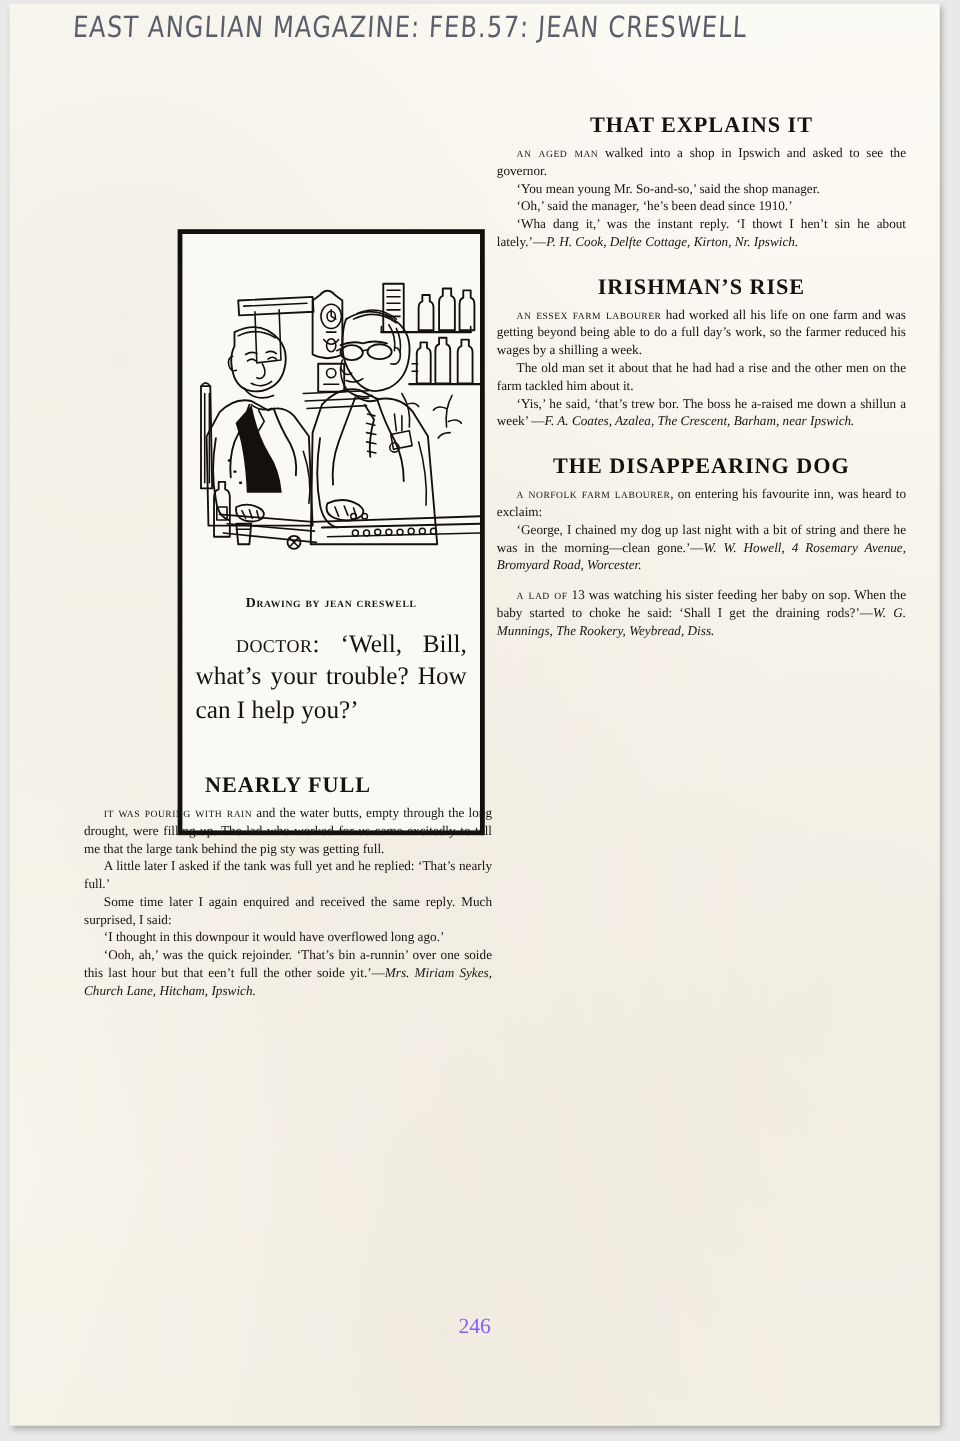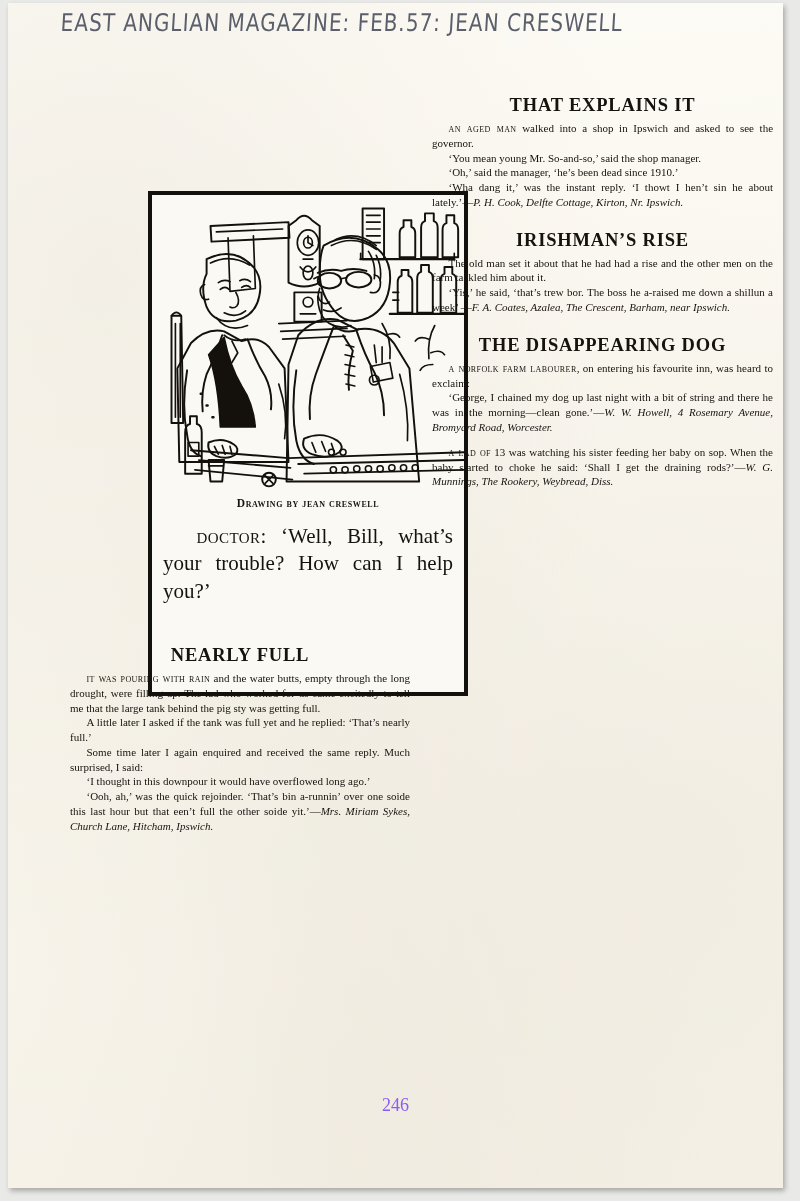--- a/index.html
+++ b/index.html
@@ -60,28 +60,28 @@
 
   
   .col {
     position: absolute;
     top: 92px;
     width: 340px;
     text-align: justify;
     color: #16130f;
   }
   #col-left  { left: 62px; }
-  #col-right { left: 424px; width: 341px; }
+  #col-right { left: 406px; width: 341px; }
 
   
   #cartoon-box {
     position: absolute;
     left: 78px;
     top: 96px;
-    width: 320px;
+    width: 256px;
     height: 505px;
     border: 4px solid #13110e;
     background: #fbf9f3;
     box-sizing: border-box;
   }
   #cartoon-art {
     position: relative;
     width: 100%;
     height: 300px;
     overflow: hidden;
@@ -321,20 +321,21 @@
         <p><span class="sc">AN AGED MAN</span><span> walked into a shop in Ipswich and asked to see the governor.</span></p>
         <p><span>‘You mean young Mr. So-and-so,’ said the shop manager.</span></p>
         <p><span>‘Oh,’ said the manager, ‘he’s been dead since 1910.’</span></p>
         <p><span>‘Wha dang it,’ was the instant reply. ‘I thowt I hen’t sin he about lately.’—</span><em class="ital">P. H. Cook, Delfte Cottage, Kirton, Nr. Ipswich.</em></p>
       </div>
     </div>
 
     <div class="article" id="article-irishmans-rise">
       <h2>IRISHMAN’S RISE</h2>
       <div>
+        <p><span class="sc">AN ESSEX FARM LABOURER</span><span> had worked all his life on one farm and was getting beyond being able to do a full day’s work, so the farmer reduced his wages by a shilling a week.</span></p>
         <p><span>The old man set it about that he had had a rise and the other men on the farm tackled him about it.</span></p>
         <p><span>‘Yis,’ he said, ‘that’s trew bor.  The boss he a-raised me down a shillun a week’ —</span><em class="ital">F. A. Coates, Azalea, The Crescent, Barham, near Ipswich.</em></p>
       </div>
     </div>
 
     <div class="article" id="article-the-disappearing-dog">
       <h2>THE DISAPPEARING DOG</h2>
       <div>
         <p><span class="sc">A NORFOLK FARM LABOURER</span><span>, on entering his favourite inn, was heard to exclaim:</span></p>
         <p><span>‘George, I chained my dog up last night with a bit of string and there he was in the morning—clean gone.’—</span><em class="ital">W. W. Howell, 4 Rosemary Avenue, Bromyard Road, Worcester.</em></p>

